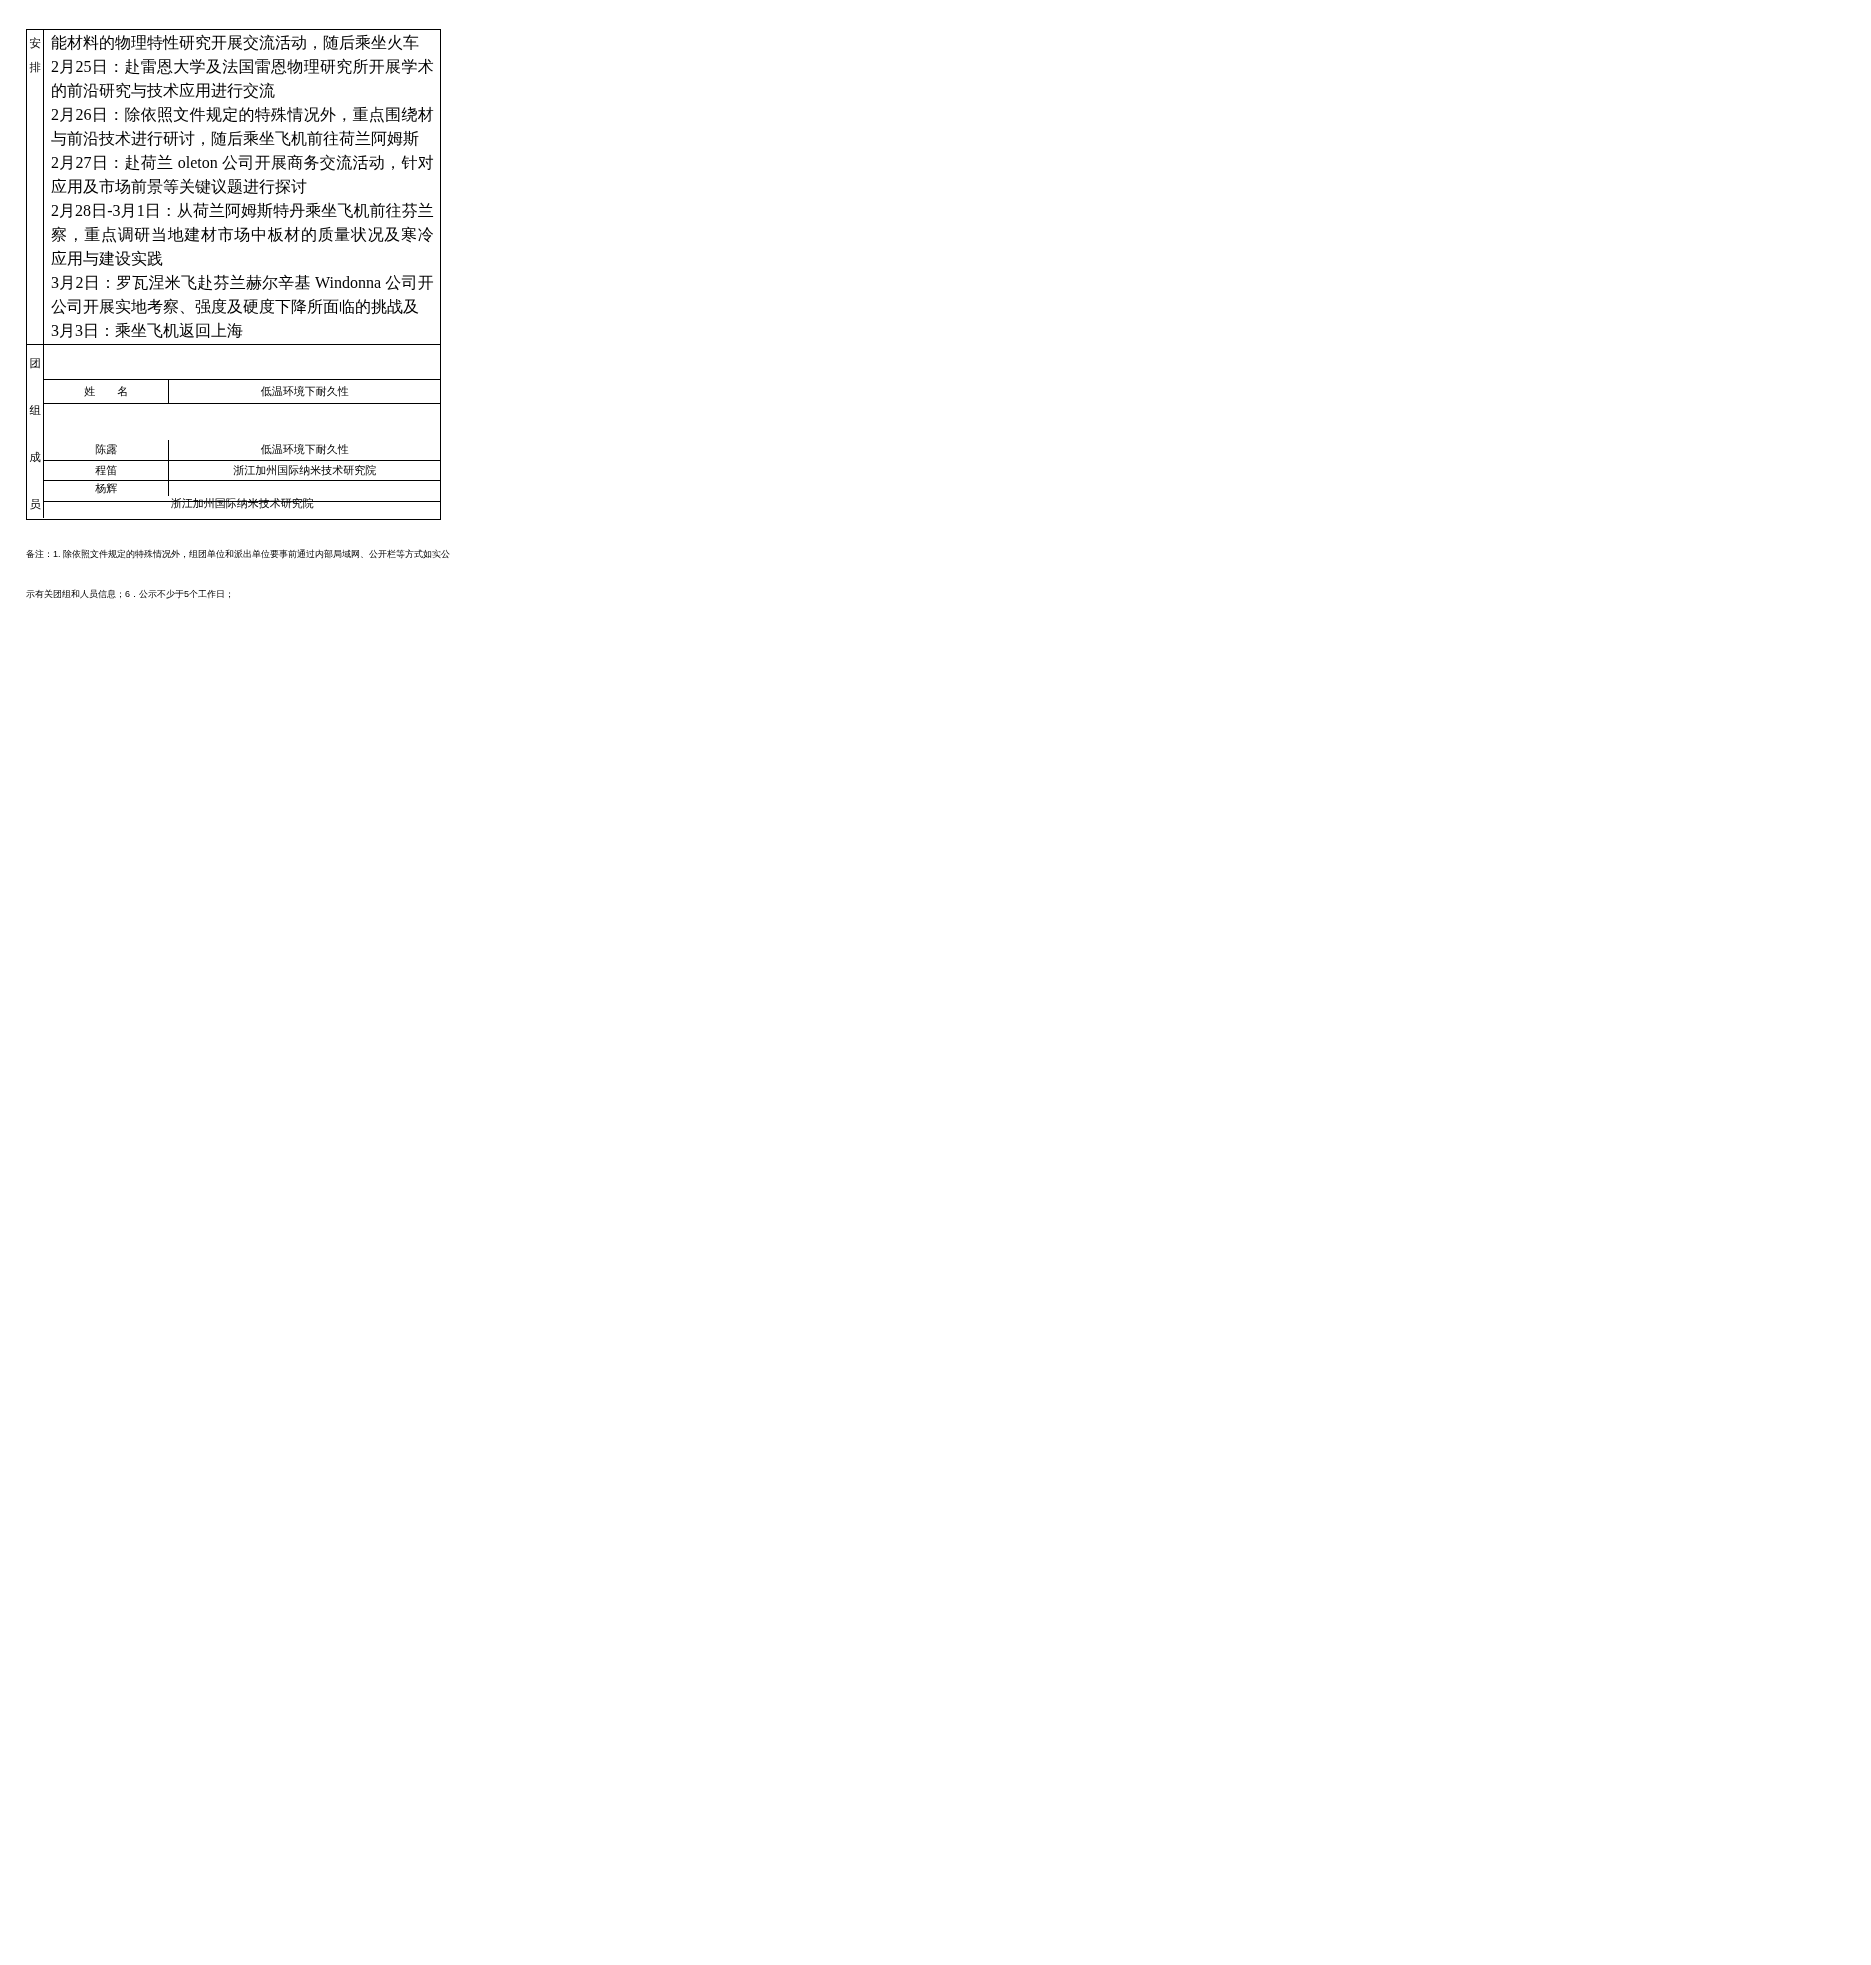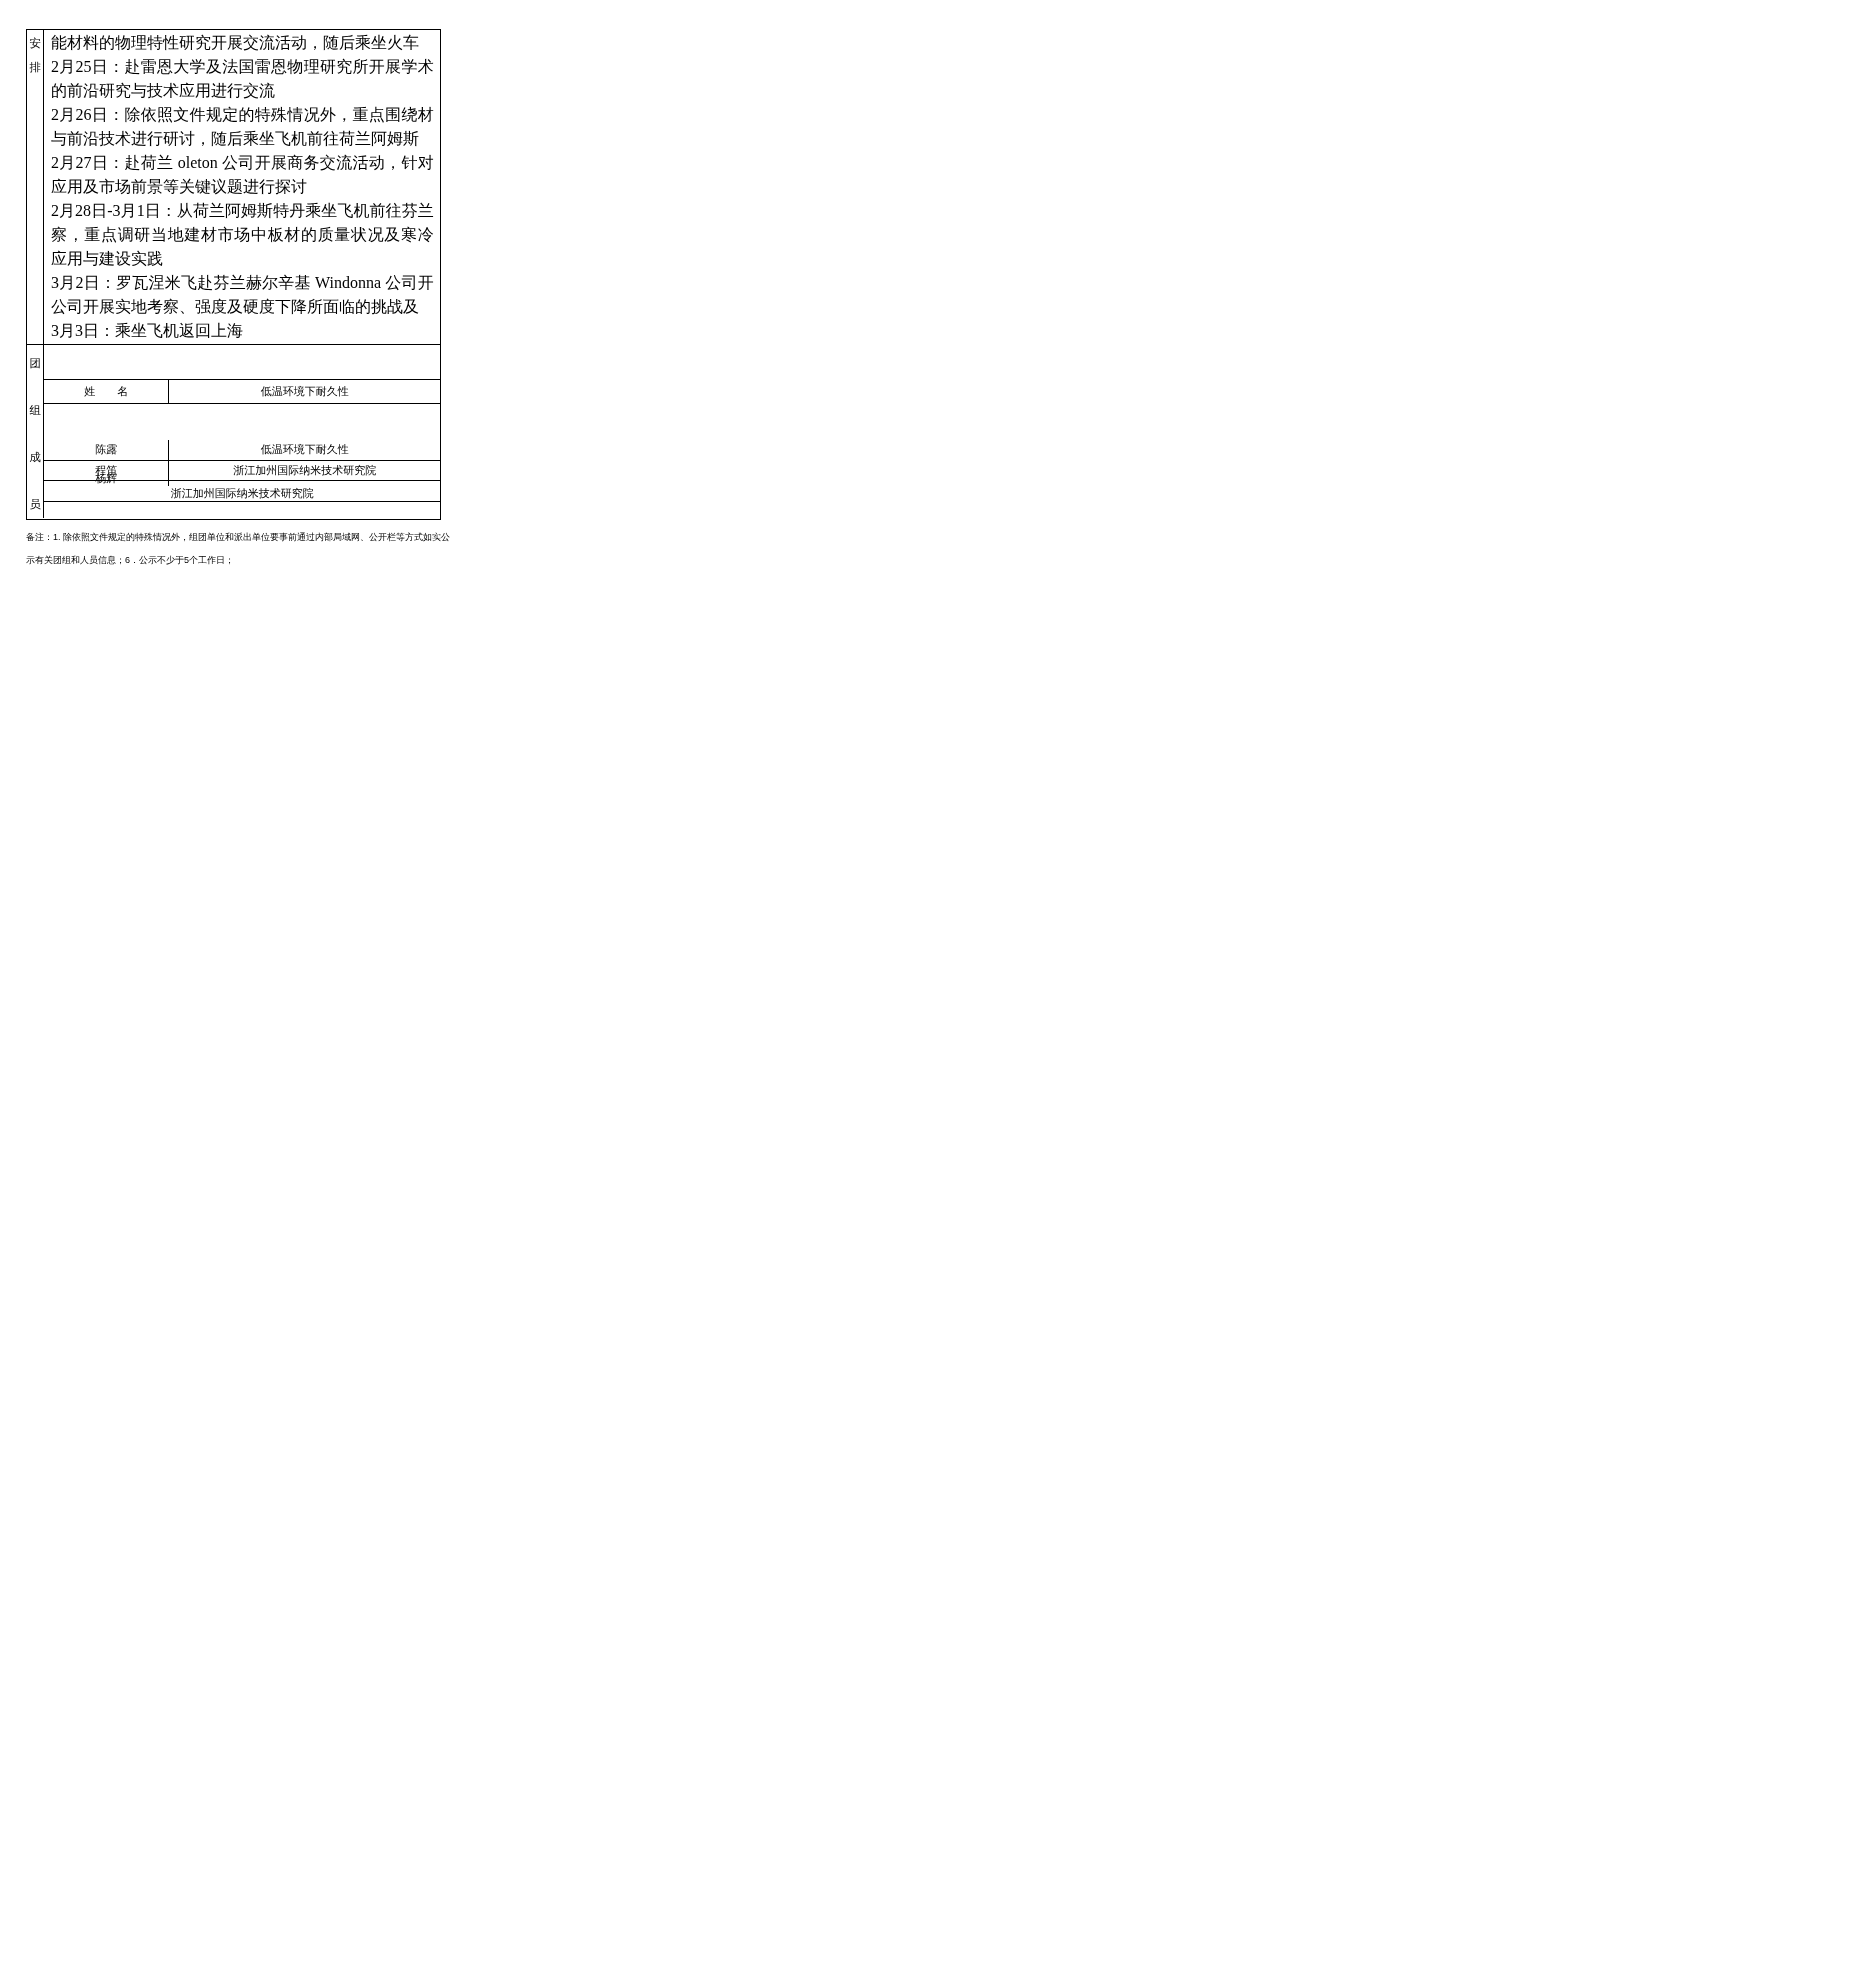--- a/index.html
+++ b/index.html
@@ -50,21 +50,20 @@
     left:0; right:0; top:34px;
     border-top:0.8px solid #000;
     border-bottom:0.8px solid #000;
     box-sizing:border-box;
   }
   .itable-row{
     display:flex; width:100%;
     border-bottom:0.8px solid #000;
     box-sizing:border-box;
     font-size:11px;
-    justify-content:flex-end;
   }
   .header-row{height:23.6px;}
   .members-body{display:block;margin-top:36px;}
   .members-body div.itable-row{height:19.7px;}
   .members-body div.itable-row:nth-of-type(1){height:21.6px;}
   .members-body div.itable-row:last-of-type{border-bottom:none;flex-direction:column;}
   .name-cell{
     width:125px; flex:none;
     border-right:0.8px solid #000;
     box-sizing:border-box;
@@ -76,21 +75,21 @@
   }
   .notes{
     position:absolute;
     left:26px; top:526px;
     width:437px;
     font-family:"Liberation Sans","DejaVu Sans",sans-serif;
     font-size:9px;
     line-height:23px;
     color:#000;
   }
-  .note-line{height:23px; white-space:nowrap; overflow:hidden;}
+  .note-line{height:23px; white-space:nowrap; overflow:hidden;margin-top:17px;}
 </style>
 </head>
 <body>
 
 <div class="page">
 
   <div class="outer-table">
 
     <div class="row row-arrange">
       <div class="label-cell arrange-label">

